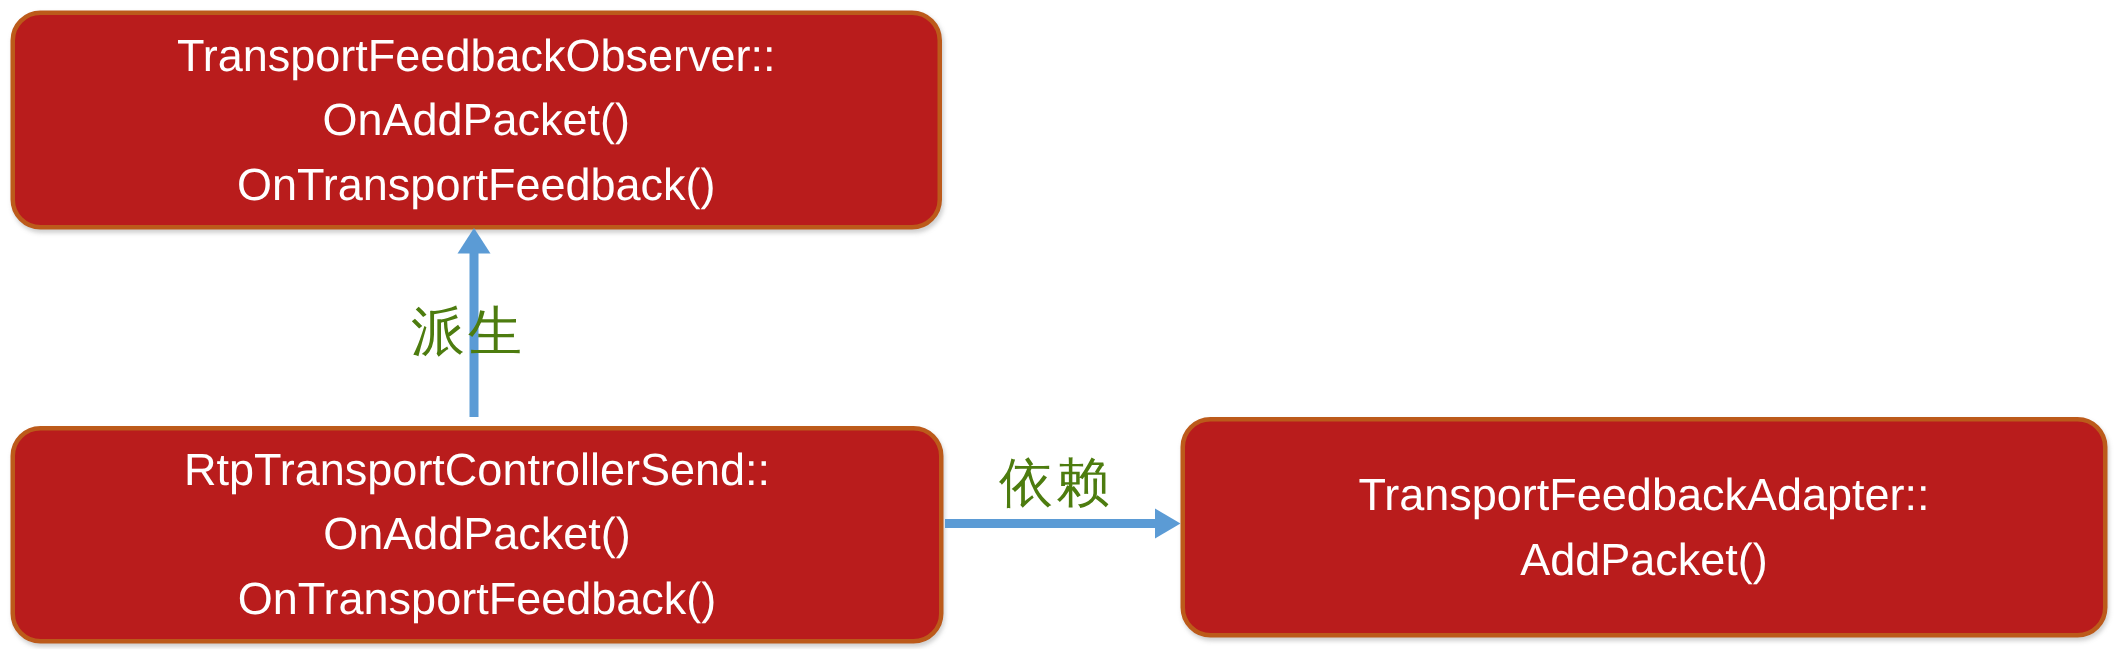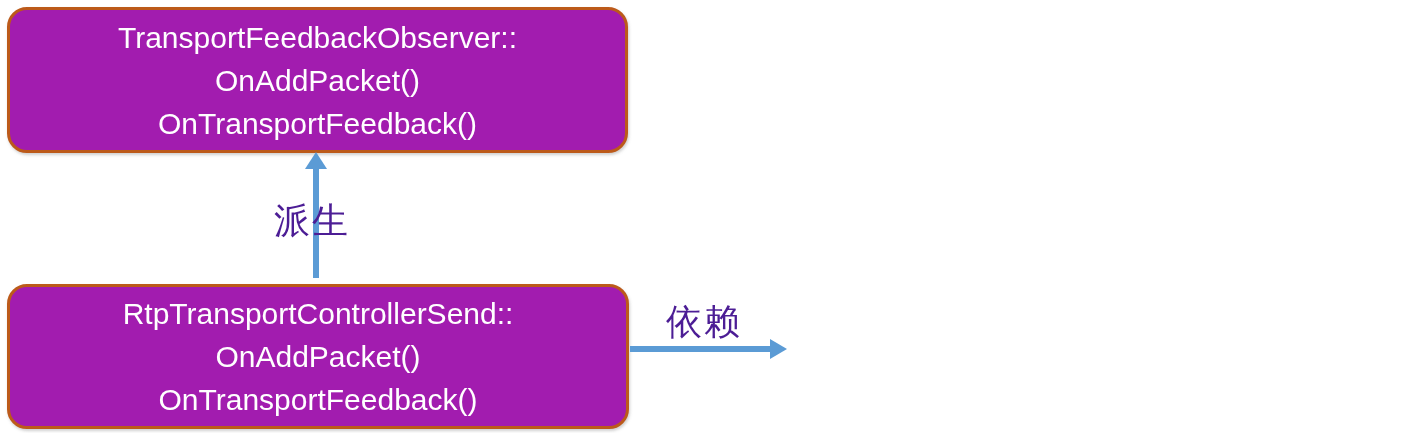--- a/index.html
+++ b/index.html
@@ -9,21 +9,21 @@
     width: 1415px;
     height: 433px;
     background: #ffffff;
     font-family: "Liberation Sans", "DejaVu Sans", sans-serif;
     overflow: hidden;
   }
 
   .node {
     position: absolute;
     box-sizing: border-box;
-    background: #a21caf;
+    background: #b91c1c;
     border: 3px solid #BC5A1A;
     border-radius: 20px;
     color: #ffffff;
     display: flex;
     flex-direction: column;
     justify-content: center;
     align-items: center;
     text-align: center;
     font-size: 30px;
     line-height: 43px;
@@ -63,21 +63,21 @@
     position: absolute;
     left: 770px; top: 339px;
     width: 0; height: 0;
     border-top: 10px solid transparent;
     border-bottom: 10px solid transparent;
     border-left: 17px solid #5B9BD5;
   }
 
   .edge-label {
     position: absolute;
-    color: #4c1d95;
+    color: #4d7c0f;
     font-size: 36px;
     line-height: 42px;
     width: 160px;
     text-align: center;
     z-index: 2;
     letter-spacing: 2px;
   }
   #label-derive { left: 232px; top: 200px; }
   #label-depend { left: 624px; top: 301px; }
 </style>
@@ -91,20 +91,24 @@
     <div class="node-line">OnAddPacket()</div>
     <div class="node-line">OnTransportFeedback()</div>
   </div>
 
   <div class="node" id="node-controller">
     <div class="node-line">RtpTransportControllerSend::</div>
     <div class="node-line">OnAddPacket()</div>
     <div class="node-line">OnTransportFeedback()</div>
   </div>
 
+  <div class="node" id="node-adapter">
+    <div class="node-line">TransportFeedbackAdapter::</div>
+    <div class="node-line">AddPacket()</div>
+  </div>
 
   <div>
     <div id="arrow-derive-shaft"></div>
     <div id="arrow-derive-head"></div>
   </div>
   <div class="edge-label" id="label-derive">派生</div>
 
   <div>
     <div id="arrow-depend-shaft"></div>
     <div id="arrow-depend-head"></div>

